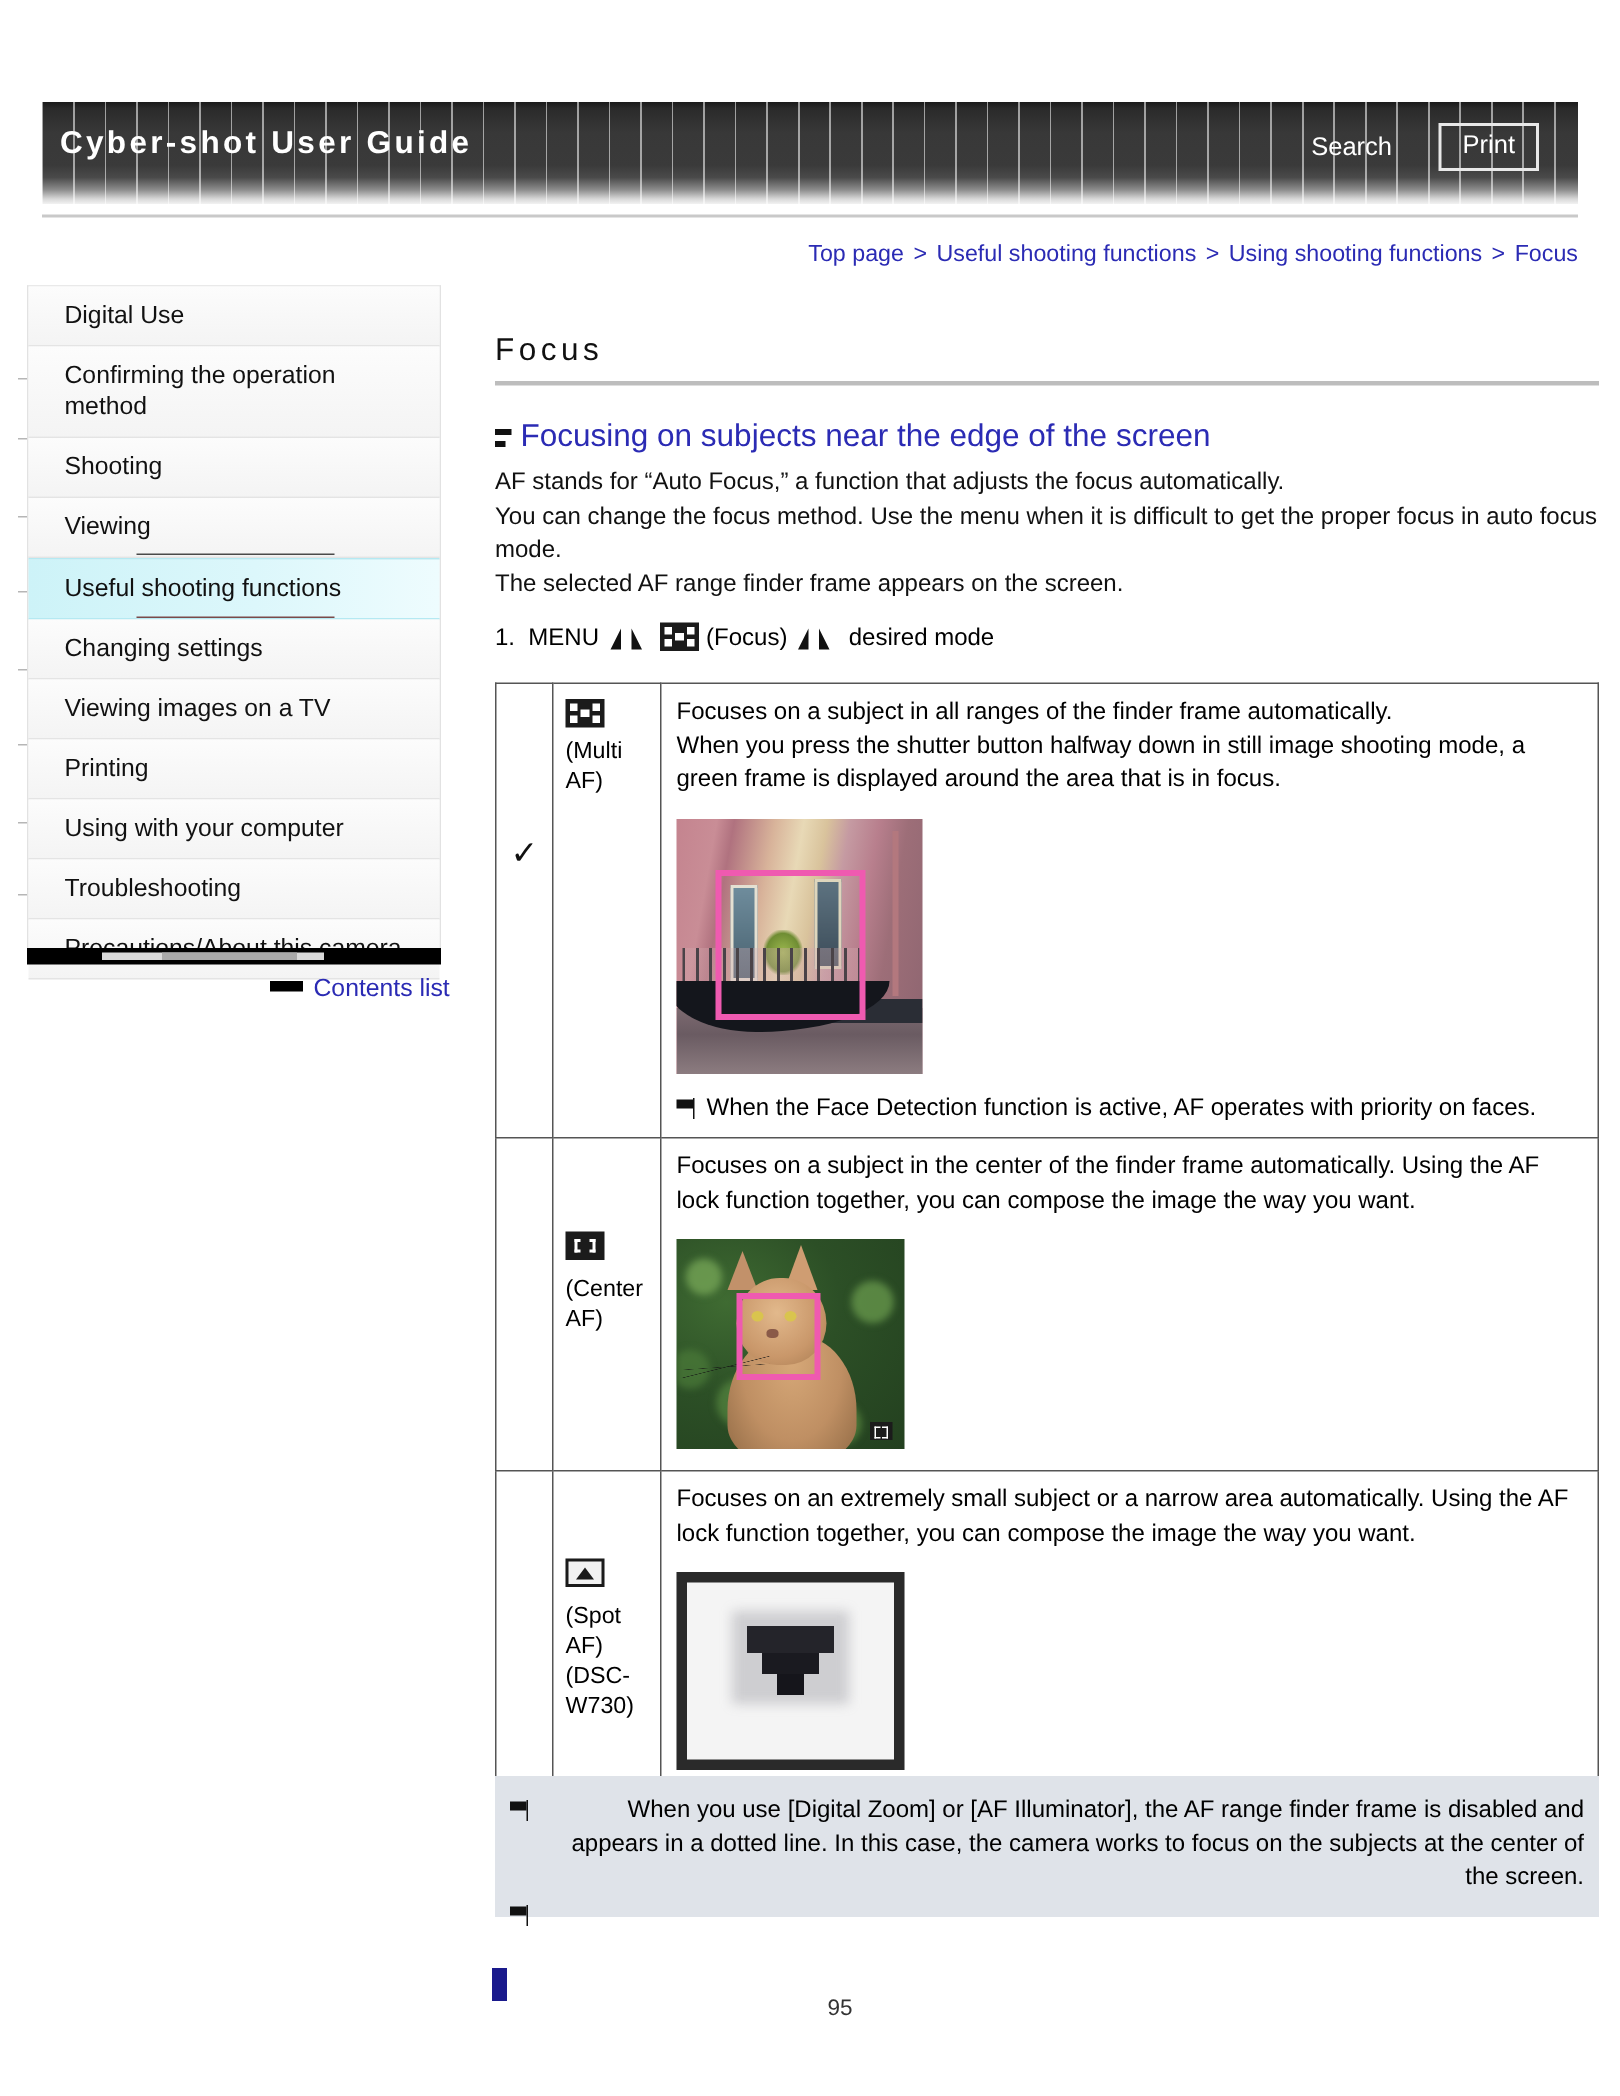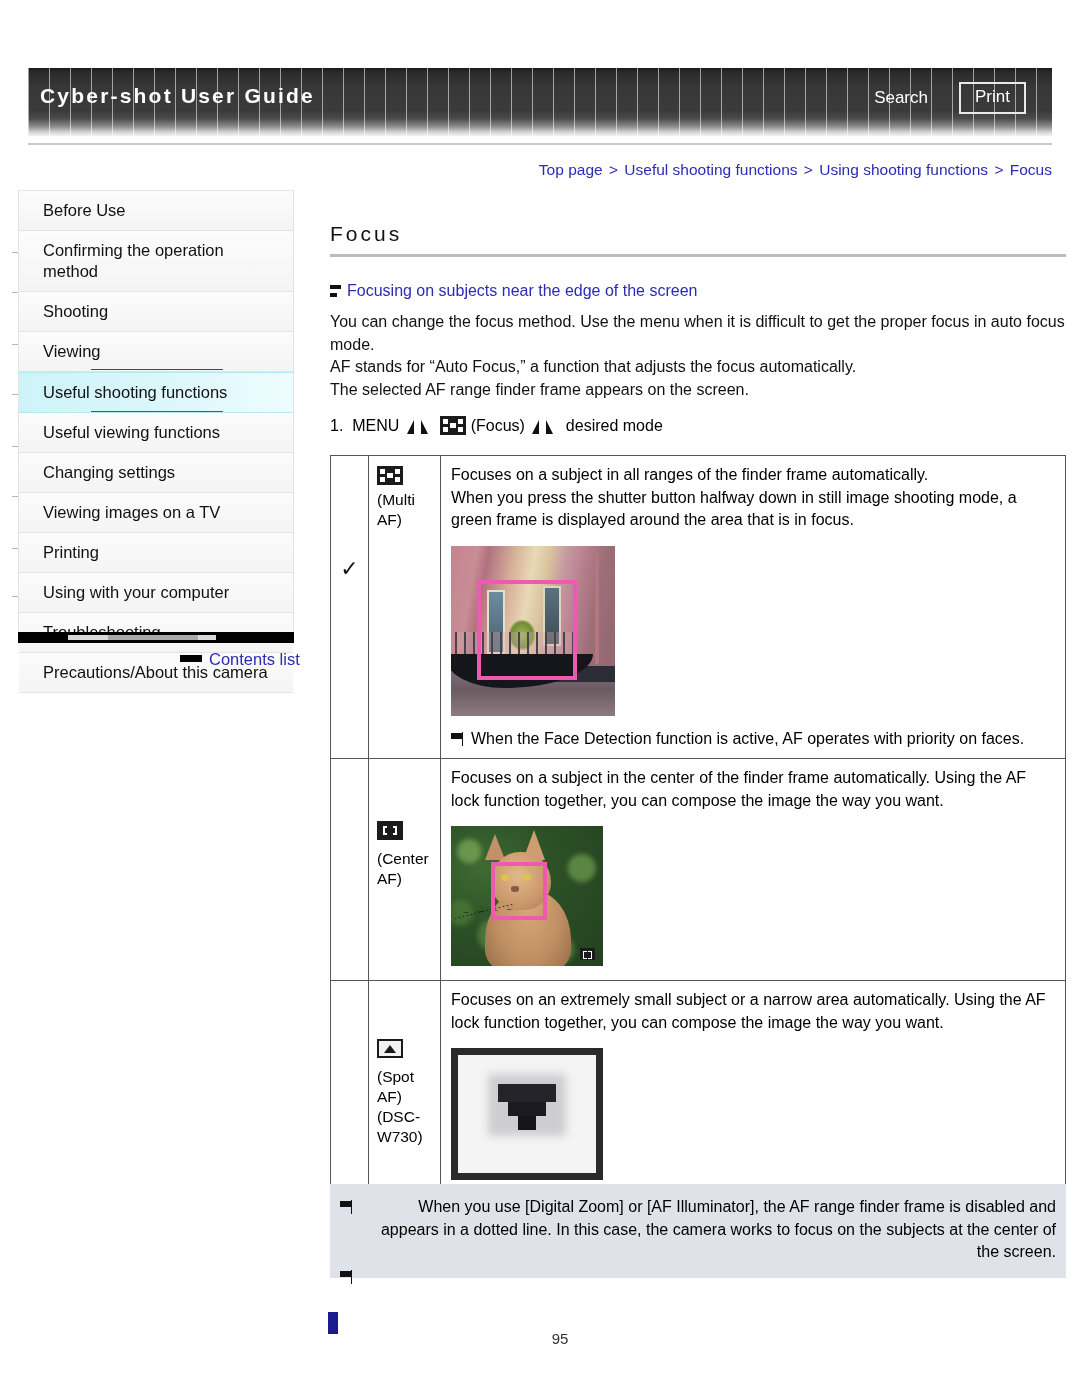--- a/index.html
+++ b/index.html
@@ -165,21 +165,21 @@
     letter-spacing: 3px;
     color: #111;
     padding-bottom: 8px;
   }
   #title-rule {
     height: 3px;
     background: #bdbdbd;
     margin-bottom: 24px;
   }
   .section-link {
-    font-size: 16px;
+    font-size: 21px;
     color: #2b2bb4;
     margin-bottom: 10px;
     cursor: pointer;
     line-height: 20px;
   }
   .jump-icon {
     display: inline-block;
     width: 11px; height: 12px;
     margin-right: 6px;
     vertical-align: -1px;
@@ -553,38 +553,35 @@
     <i style="top: 96px;"></i>
     <i style="top: 148px;"></i>
     <i style="top: 198px;"></i>
     <i style="top: 250px;"></i>
     <i style="top: 300px;"></i>
     <i style="top: 352px;"></i>
     <i style="top: 400px;"></i>
   </div>
 <div id="sidebar">
   <div class="nav-item">
-    <span>Before Use</span>
+    <span>Digital Use</span>
   </div>
   <div class="nav-item">
     <span>Confirming the operation method</span>
   </div>
   <div class="nav-item">
     <span>Shooting</span>
   </div>
   <div class="nav-item">
     <span>Viewing</span>
     <span class="underline-mark" style="bottom:1px"></span>
   </div>
   <div class="nav-item active">
     <span>Useful shooting functions</span>
     <span class="underline-mark" style="bottom:0px;background:#7a4a4a"></span>
-  </div>
-  <div class="nav-item">
-    <span>Useful viewing functions</span>
   </div>
   <div class="nav-item">
     <span>Changing settings</span>
   </div>
   <div class="nav-item">
     <span>Viewing images on a TV</span>
   </div>
   <div class="nav-item">
     <span>Printing</span>
   </div>
@@ -610,22 +607,22 @@
 
 <div id="main">
 
   <div id="page-title">Focus</div>
   <div id="title-rule"></div>
 
   <div class="section-link">
     <span class="jump-icon"></span><span>Focusing on subjects near the edge of the screen</span>
   </div>
 
+  <div class="body-line">AF stands for “Auto Focus,” a function that adjusts the focus automatically.</div>
   <div class="body-line">You can change the focus method. Use the menu when it is difficult to get the proper focus in auto focus mode.</div>
-  <div class="body-line">AF stands for “Auto Focus,” a function that adjusts the focus automatically.</div>
   <div class="body-line">The selected AF range finder frame appears on the screen.</div>
 
   <div id="step-line">
     <span>1.</span>&nbsp;
     <span>MENU</span>
     <span class="step-arrow"></span>
     <span class="icon-multi-af"><i></i><i></i><i></i><i></i><i></i></span>
     <span>(Focus)</span>
     <span class="step-arrow"></span>
     <span>desired mode</span>

